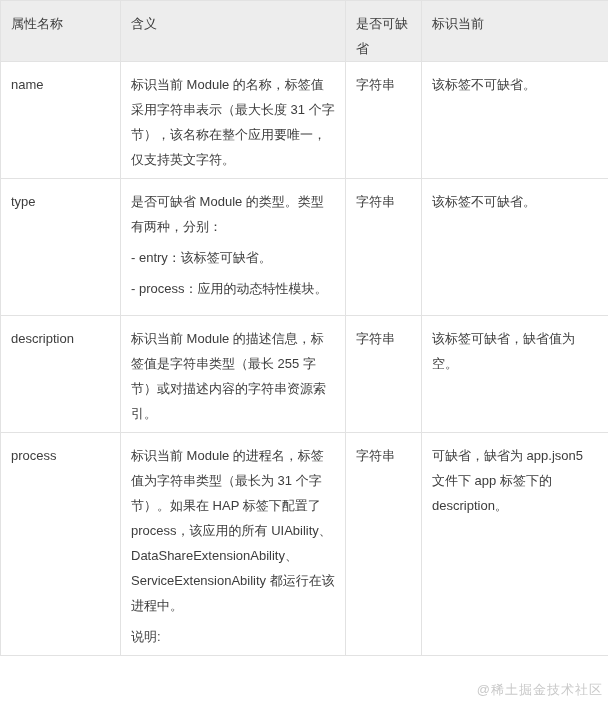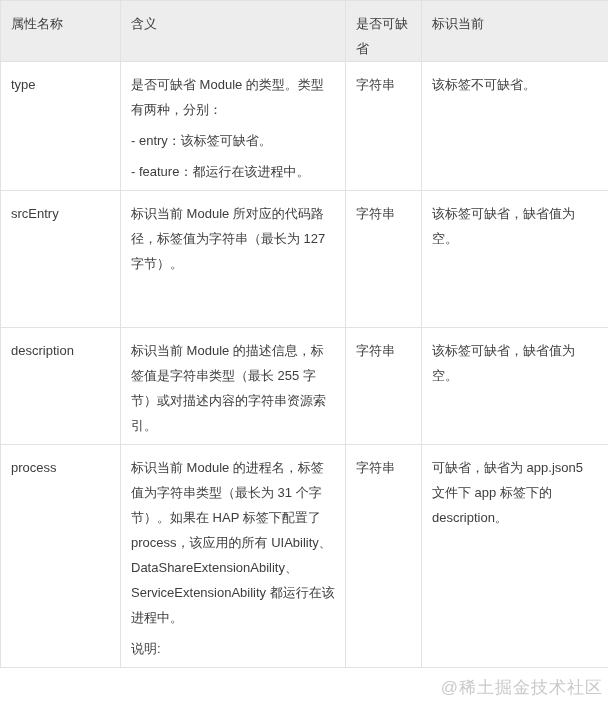--- a/index.html
+++ b/index.html
@@ -46,21 +46,21 @@
   tbody tr:nth-child(1){height:103px;}
   tbody tr:nth-child(2){height:137px;}
   tbody tr:nth-child(3){height:74px;}
   tbody tr:nth-child(4){height:104px;}
   tbody tr:nth-child(5){height:240px;}
   td p{margin:0 0 6px 0;}
   .watermark{
     position:absolute;
     right:5px;
     bottom:7px;
-    font-size:17px;
+    font-size:13px;
     color:var(--watermark);
     letter-spacing:1px;
   }
 </style>
 </head>
 <body>
 
 <table>
   <colgroup>
     <col class="c1">
@@ -71,39 +71,39 @@
   <thead>
     <tr>
       <th>属性名称</th>
       <th>含义</th>
       <th>是否可缺省</th>
       <th>标识当前</th>
     </tr>
   </thead>
   <tbody>
       <tr>
-    <td>type</td>
+    <td>name</td>
     <td>
-          <p>是否可缺省 Module 的类型。类型有两种，分别：</p>
-          <p>- entry：该标签可缺省。</p>
-          <p>- feature：都运行在该进程中。</p>
+          <p>标识当前 Module 的名称，标签值采用字符串表示（最大长度 31 个字节），该名称在整个应用要唯一，仅支持英文字符。</p>
         </td>
     <td>字符串</td>
     <td>
           <p>该标签不可缺省。</p>
         </td>
   </tr>
       <tr>
-    <td>srcEntry</td>
+    <td>type</td>
     <td>
-          <p>标识当前 Module 所对应的代码路径，标签值为字符串（最长为 127 字节）。</p>
+          <p>是否可缺省 Module 的类型。类型有两种，分别：</p>
+          <p>- entry：该标签可缺省。</p>
+          <p>- process：应用的动态特性模块。</p>
         </td>
     <td>字符串</td>
     <td>
-          <p>该标签可缺省，缺省值为空。</p>
+          <p>该标签不可缺省。</p>
         </td>
   </tr>
       <tr>
     <td>description</td>
     <td>
           <p>标识当前 Module 的描述信息，标签值是字符串类型（最长 255 字节）或对描述内容的字符串资源索引。</p>
         </td>
     <td>字符串</td>
     <td>
           <p>该标签可缺省，缺省值为空。</p>

